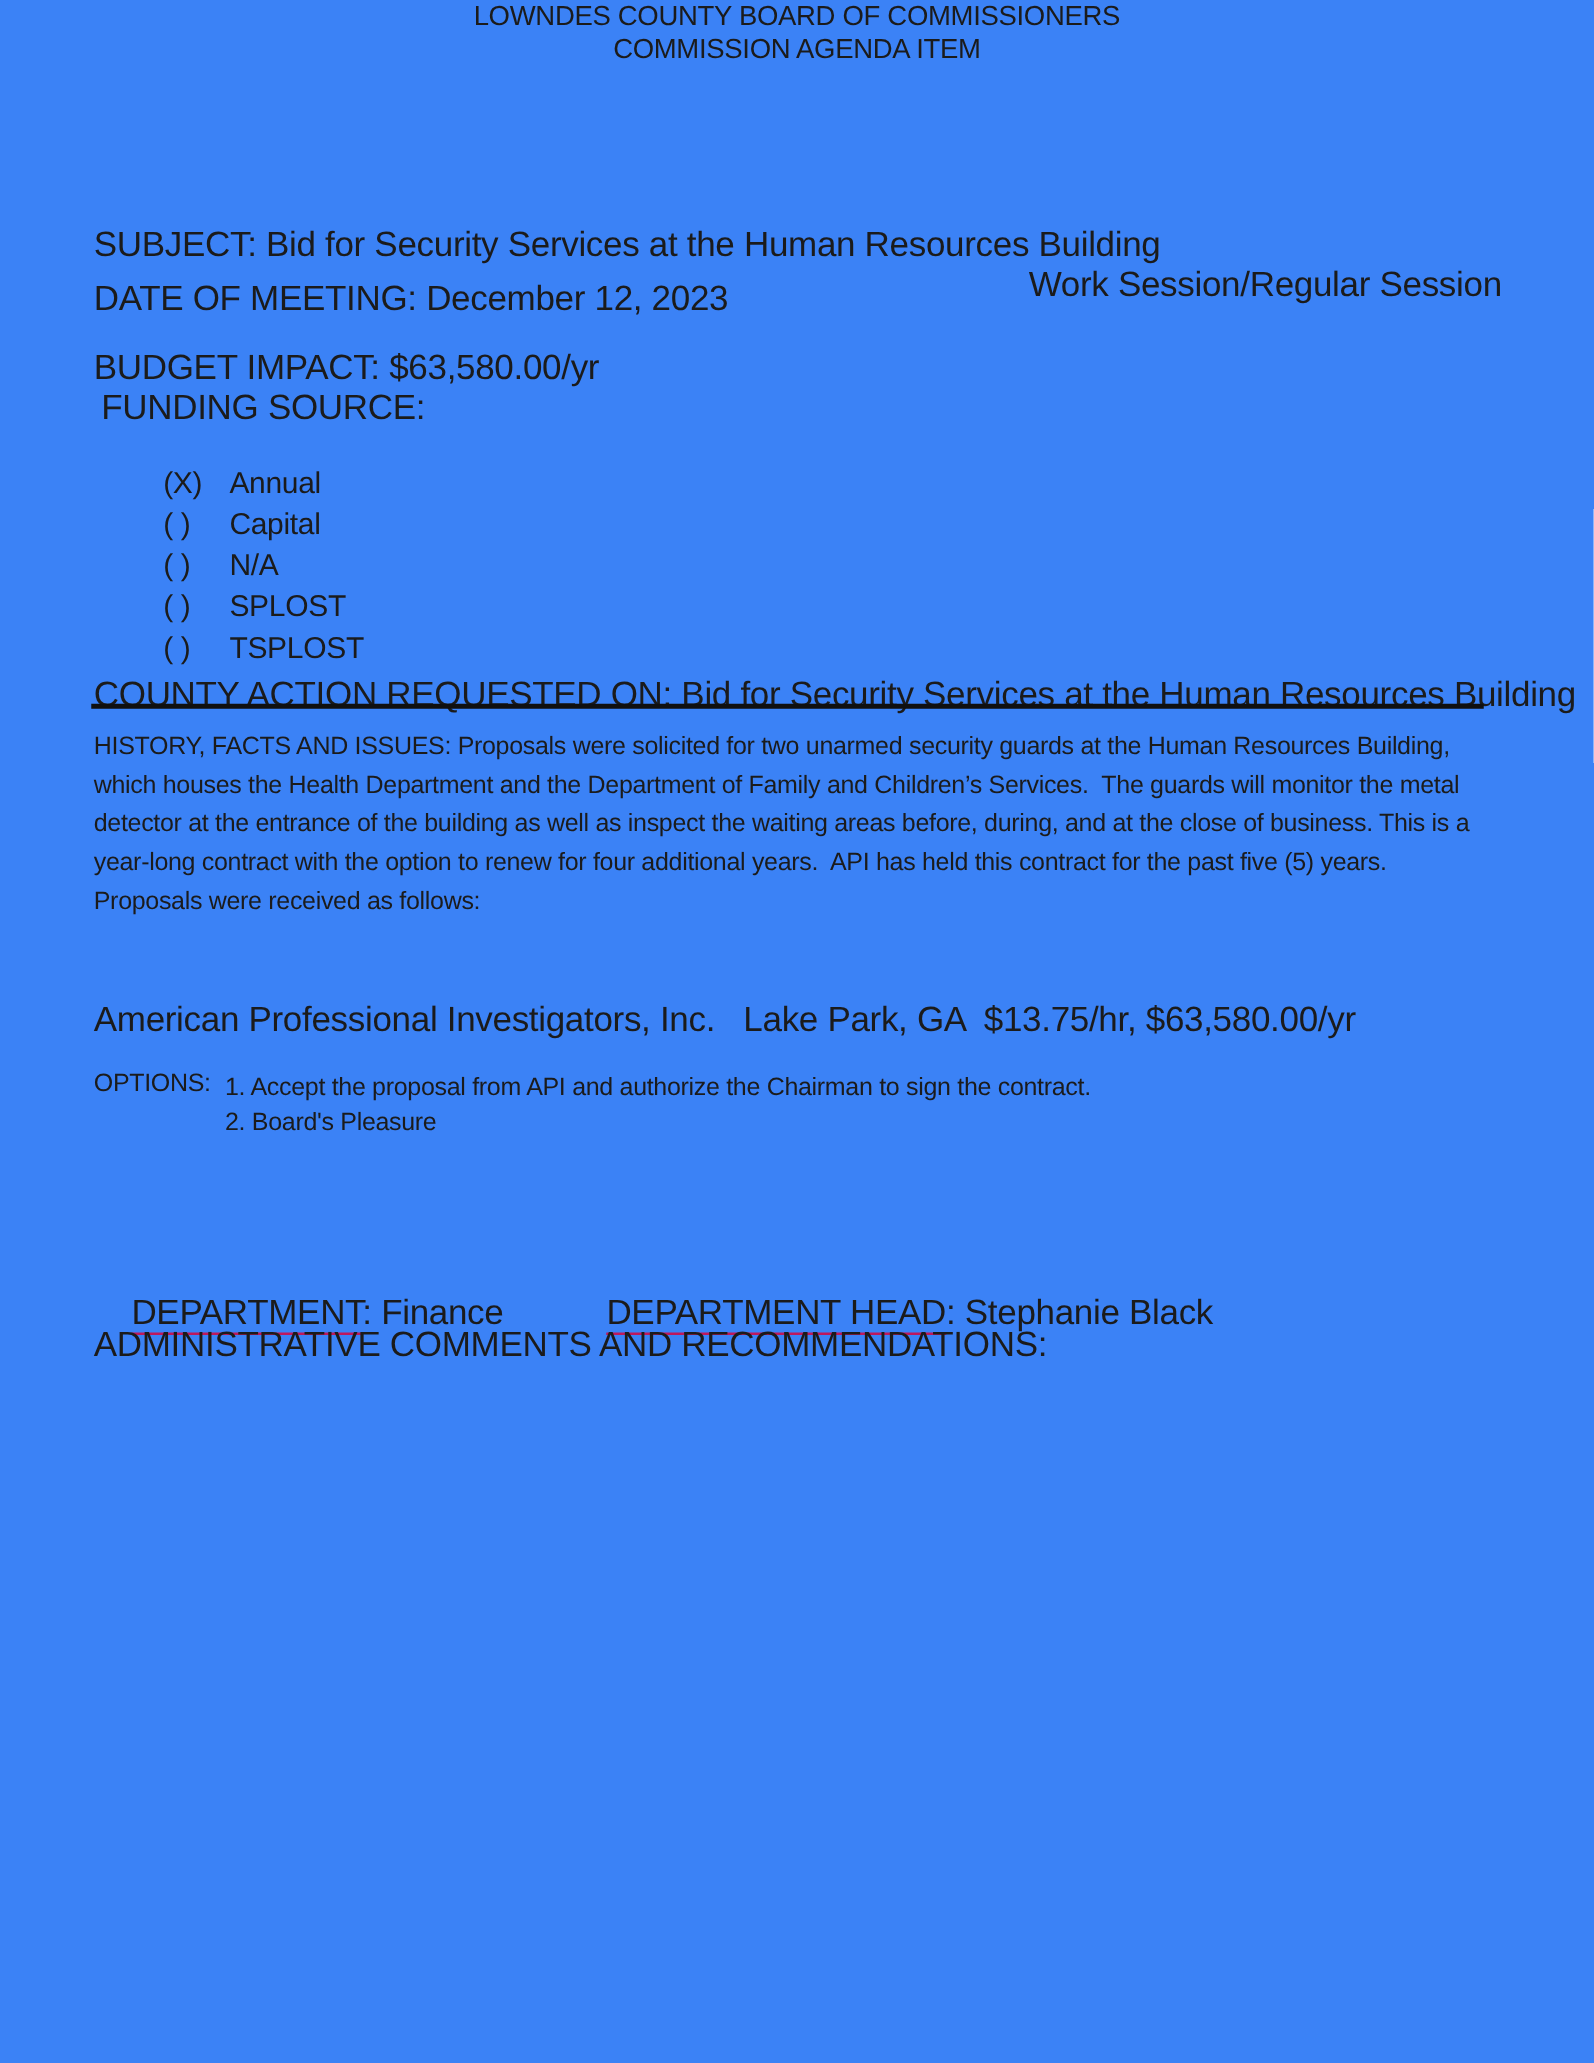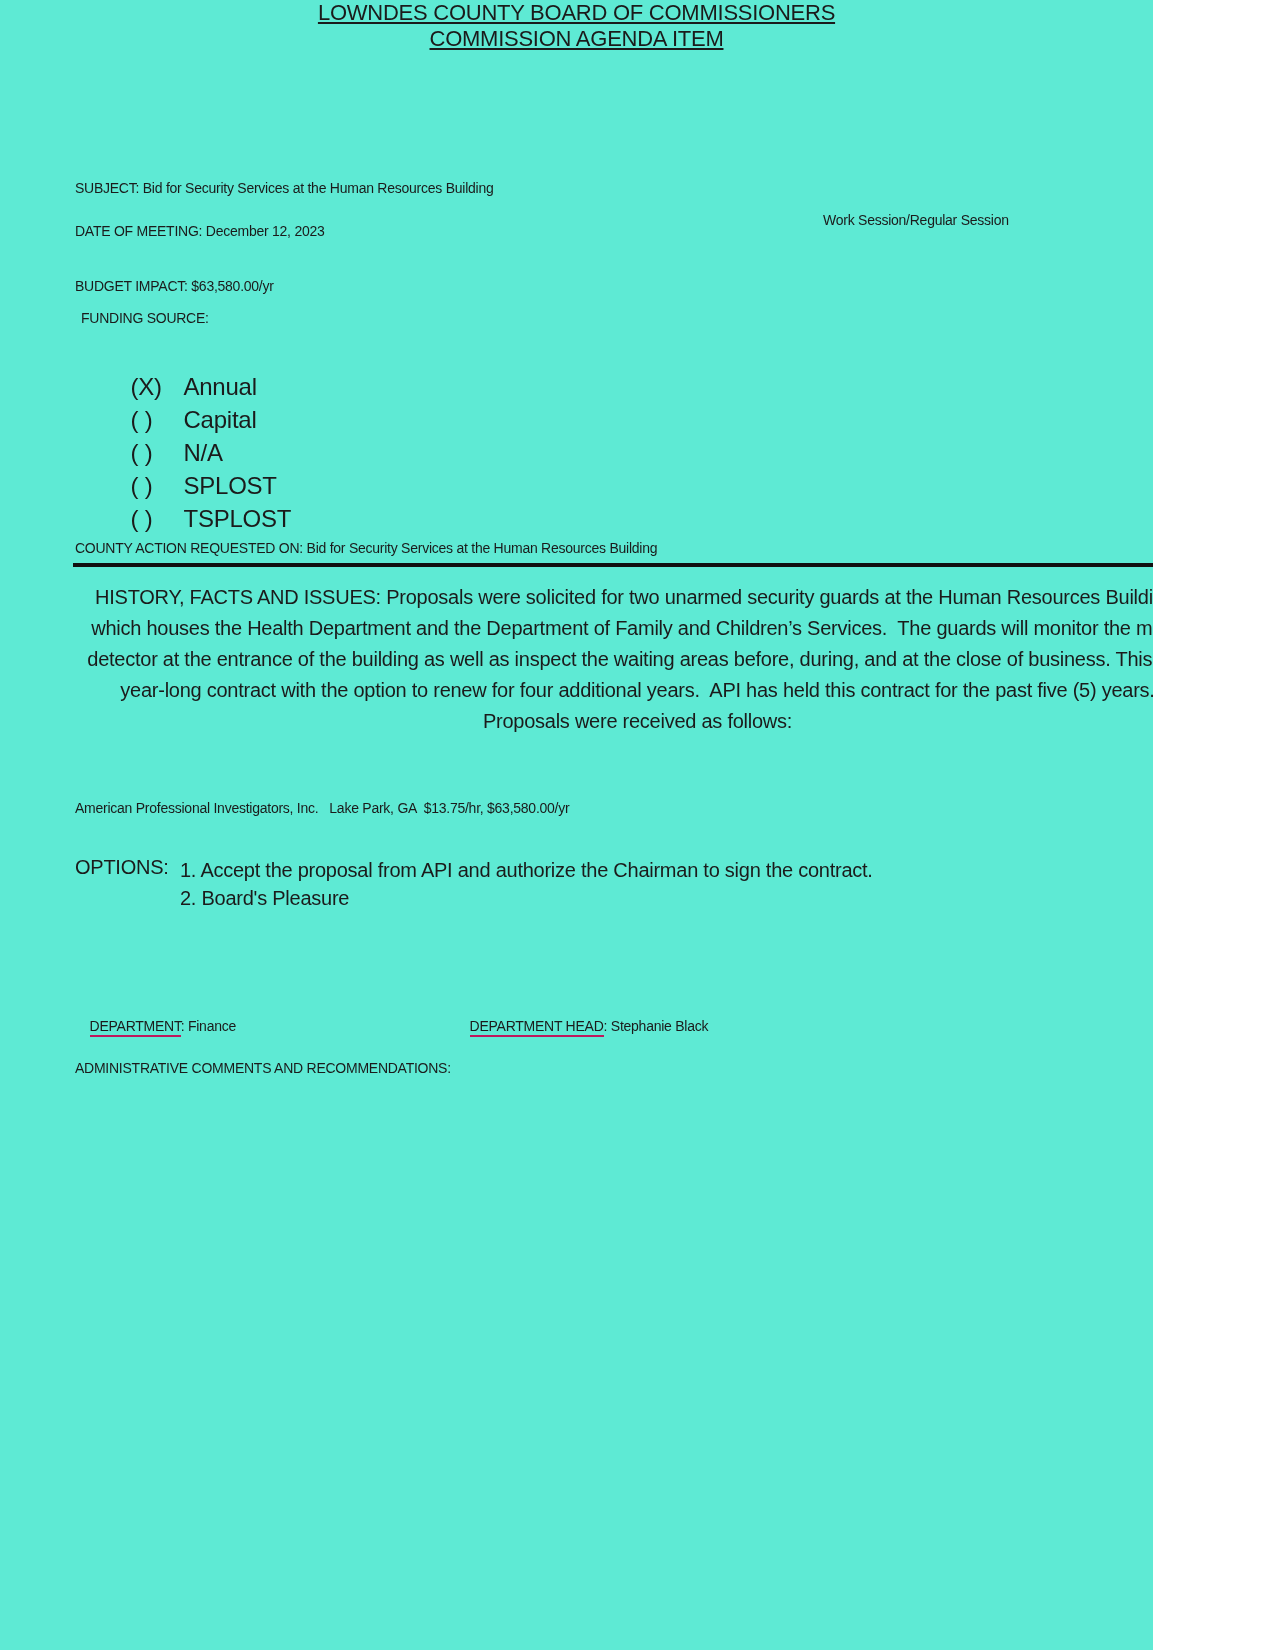--- a/index.html
+++ b/index.html
@@ -1,36 +1,34 @@
 <!DOCTYPE html>
 <html><head>
 <meta charset="utf-8">
 <style>
   html, body { margin: 0; padding: 0; background: #ffffff; }
   .page {
     position: relative;
-    width: 1153px;
+    width: 1275px;
     height: 1650px;
-    background: #5eead4;
+    background: #3b82f6;
     font-family: "Liberation Sans", "DejaVu Sans", sans-serif;
     color: #1b1b1b;
     letter-spacing: -0.25px;
     overflow: hidden;
-    text-decoration: underline;
   }
-  .abs { position: absolute; left: 75px; font-size: 14px; white-space: pre; }
+  .abs { position: absolute; left: 75px; font-size: 28px; white-space: pre; }
   .title { left: 0; width: 100%; text-align: center; font-size: 22px; white-space: pre; }
   .para {
     position: absolute;
     left: 75px;
     width: 1125px;
     font-size: 20px;
     line-height: 31px;
     white-space: pre-wrap;
-    text-align: center;
   }
   .rule {
     position: absolute;
     left: 73px;
     width: 1114px;
     height: 4px;
     background: #101010;
   }
   .funding { position: absolute; left: 92px; top: 345px; }
   .funding-item { height: 33px; font-size: 24px; white-space: pre; }

